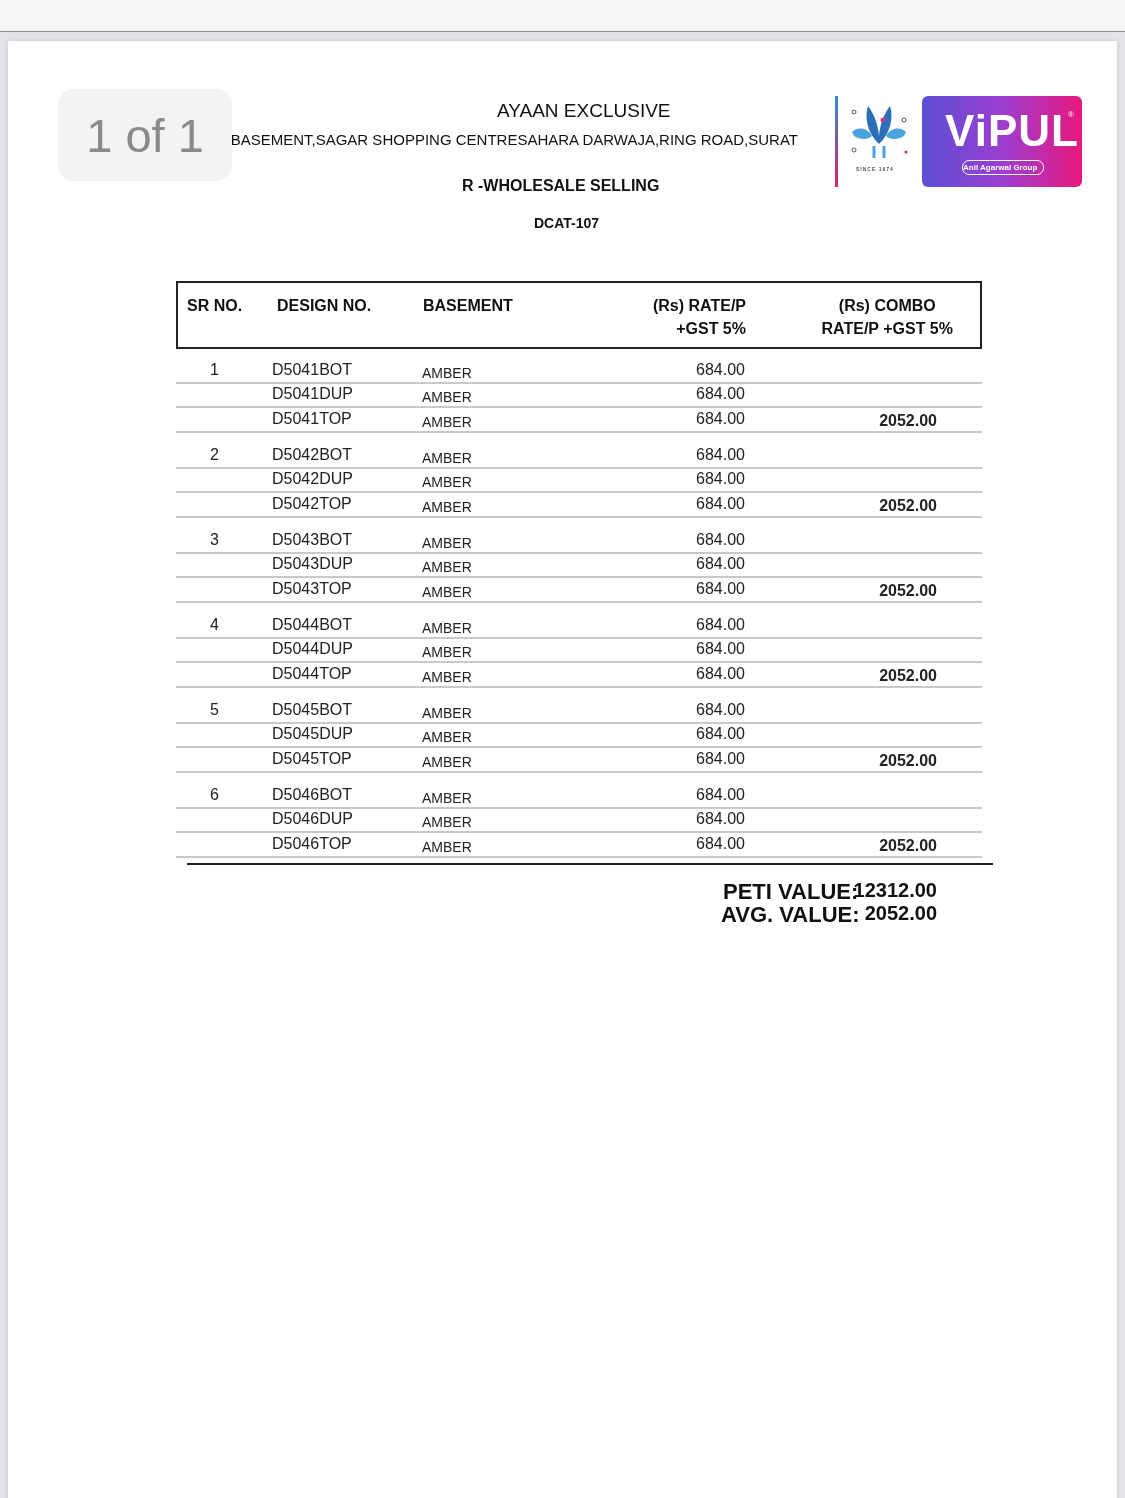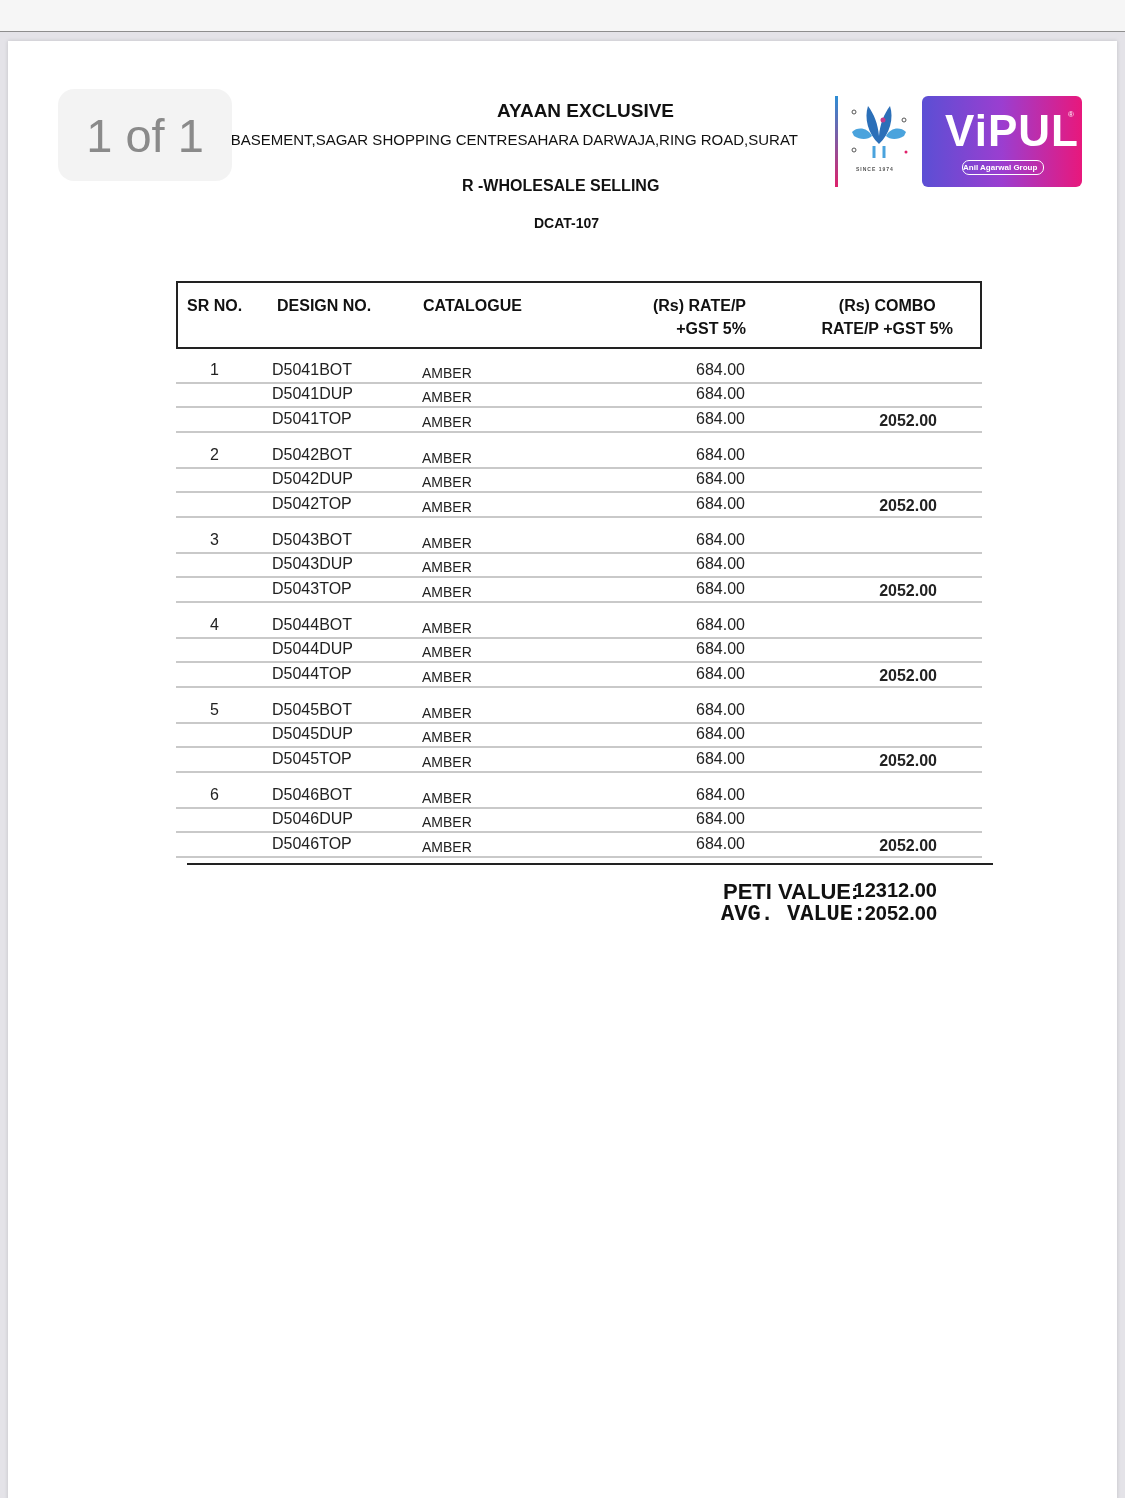--- a/index.html
+++ b/index.html
@@ -25,21 +25,21 @@
   .page-indicator {
     position: absolute; left: 58px; top: 89px; width: 174px; height: 92px;
     background: rgba(242,242,242,0.9);
     border-radius: 16px;
     color: #8a8a8a; font-size: 47px;
     display: flex; align-items: center; justify-content: center;
     z-index: 5;
   }
   .abs { position: absolute; white-space: nowrap; color: #111; }
   .company {
-    left: 497px; top: 100px; font-size: 19px; font-weight: bold;
+    left: 497px; top: 100px; font-size: 19px; font-weight: normal;
   }
   .address {
     left: 200px; top: 131px; width: 598px; font-size: 15px; text-align: right;
     overflow: hidden; direction: rtl;
   }
   .address span { direction: ltr; unicode-bidi: bidi-override; }
   .subtitle {
     left: 462px; top: 177px; font-size: 16px; font-weight: bold;
   }
   .catalog-code {
@@ -121,21 +121,21 @@
 </div>
 <div class="logo-brand">
   <div class="brand-name">ViPUL</div>
   <div class="brand-reg">®</div>
   <div class="brand-tagline">Anil Agarwal Group</div>
 </div>
 
 <div class="thead">
   <div class="th" style="left:9px;top:11px;">SR NO.</div>
   <div class="th" style="left:99px;top:11px;">DESIGN NO.</div>
-  <div class="th" style="left:245px;top:11px;">CATALOGUE</div>
+  <div class="th" style="left:245px;top:11px;">BASEMENT</div>
   <div class="th" style="right:234px;top:11px;text-align:right;">
     <div>(Rs) RATE/P</div>
     <div>+GST 5%</div>
   </div>
   <div class="th" style="right:27px;top:11px;text-align:center;">
     <div>(Rs) COMBO</div>
     <div>RATE/P +GST 5%</div>
   </div>
 </div>
 
@@ -241,14 +241,14 @@
       <div class="cell c-cat">AMBER</div>
       <div class="cell c-rate">684.00</div>
       <div class="cell c-combo">2052.00</div>
     </div>
   </div>
 
 <div class="total-line"></div>
 
 <div class="sum-label" style="left:723px;top:879px;">PETI VALUE:</div>
 <div class="sum-value" style="right:188px;top:879px;">12312.00</div>
-<div class="sum-label" style="left:721px;top:902px;font-family:Liberation Mono, monospace;">AVG. VALUE:</div>
+<div class="sum-label" style="left:721px;top:902px;">AVG. VALUE:</div>
 <div class="sum-value" style="right:188px;top:902px;">2052.00</div>
 
 </body></html>

